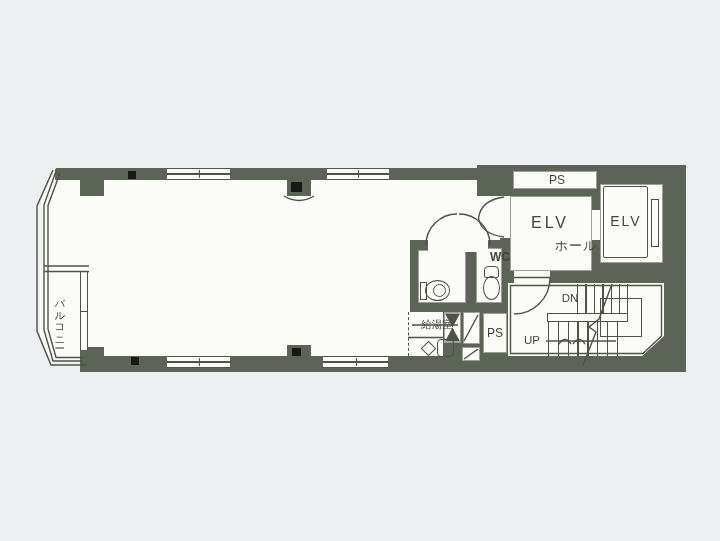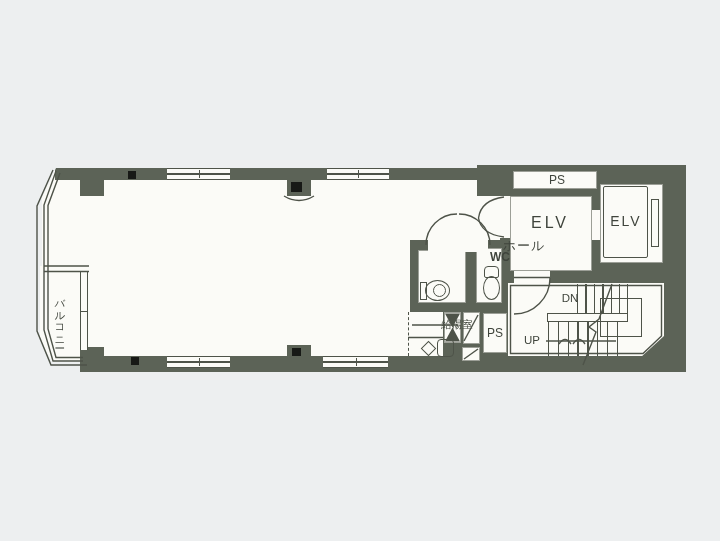--- a/index.html
+++ b/index.html
@@ -102,39 +102,39 @@
 
   <div class="cover" style="left:36px;top:166px;width:21px;height:44px;clip-path:polygon(0 0,100% 0,0 100%);"></div>
   <div class="cover" style="left:34px;top:329px;width:21px;height:38px;clip-path:polygon(0 0,0 100%,100% 100%);"></div>
 
   <div class="lbl" style="left:515px;top:172px;width:84px;height:16px;font-size:12px;">
       <span>PS</span>
     </div>
   <div class="lbl" style="left:518px;top:214px;width:64px;height:18px;font-size:16px;letter-spacing:3px;">
       <span>ELV</span>
     </div>
-  <div class="lbl" style="left:488px;top:238px;width:72px;height:15px;font-size:13px;letter-spacing:1px;">
+  <div class="lbl" style="left:540px;top:238px;width:72px;height:15px;font-size:13px;letter-spacing:1px;">
       <span>ホール</span>
     </div>
   <div class="lbl" style="left:604px;top:213px;width:44px;height:16px;font-size:14px;letter-spacing:2px;">
       <span>ELV</span>
     </div>
   <div class="lbl" style="left:477px;top:250px;width:46px;height:14px;font-size:12px;font-weight:700;">
       <span>WC</span>
     </div>
   <div class="lbl" style="left:557px;top:292px;width:26px;height:14px;font-size:11.5px;">
       <span>DN</span>
     </div>
   <div class="lbl" style="left:518px;top:334px;width:28px;height:14px;font-size:11.5px;">
       <span>UP</span>
     </div>
   <div class="lbl" style="left:483px;top:325px;width:24px;height:15px;font-size:12px;">
       <span>PS</span>
     </div>
-  <div class="lbl" style="left:434px;top:317px;width:46px;height:14px;font-size:10.5px;">
+  <div class="lbl" style="left:414px;top:317px;width:46px;height:14px;font-size:10.5px;">
       <span>給湯室</span>
     </div>
   <div class="lbl vert" style="left:52px;top:280px;width:16px;height:74px;font-size:10.5px;letter-spacing:1px;">
       <span>バルコニー</span>
     </div>
 
   <svg class="linework" width="720" height="541" viewBox="0 0 720 541">
     <path d="M 53 170 L 37 206 L 37 331 L 51 365 L 87 365"></path>
     <path d="M 56 171 L 44 205 L 44 330 L 53 361 L 83 361"></path>
     <path d="M 60 173 L 48 205.5 L 48 329 L 56 357.5 L 83 357.5"></path>

